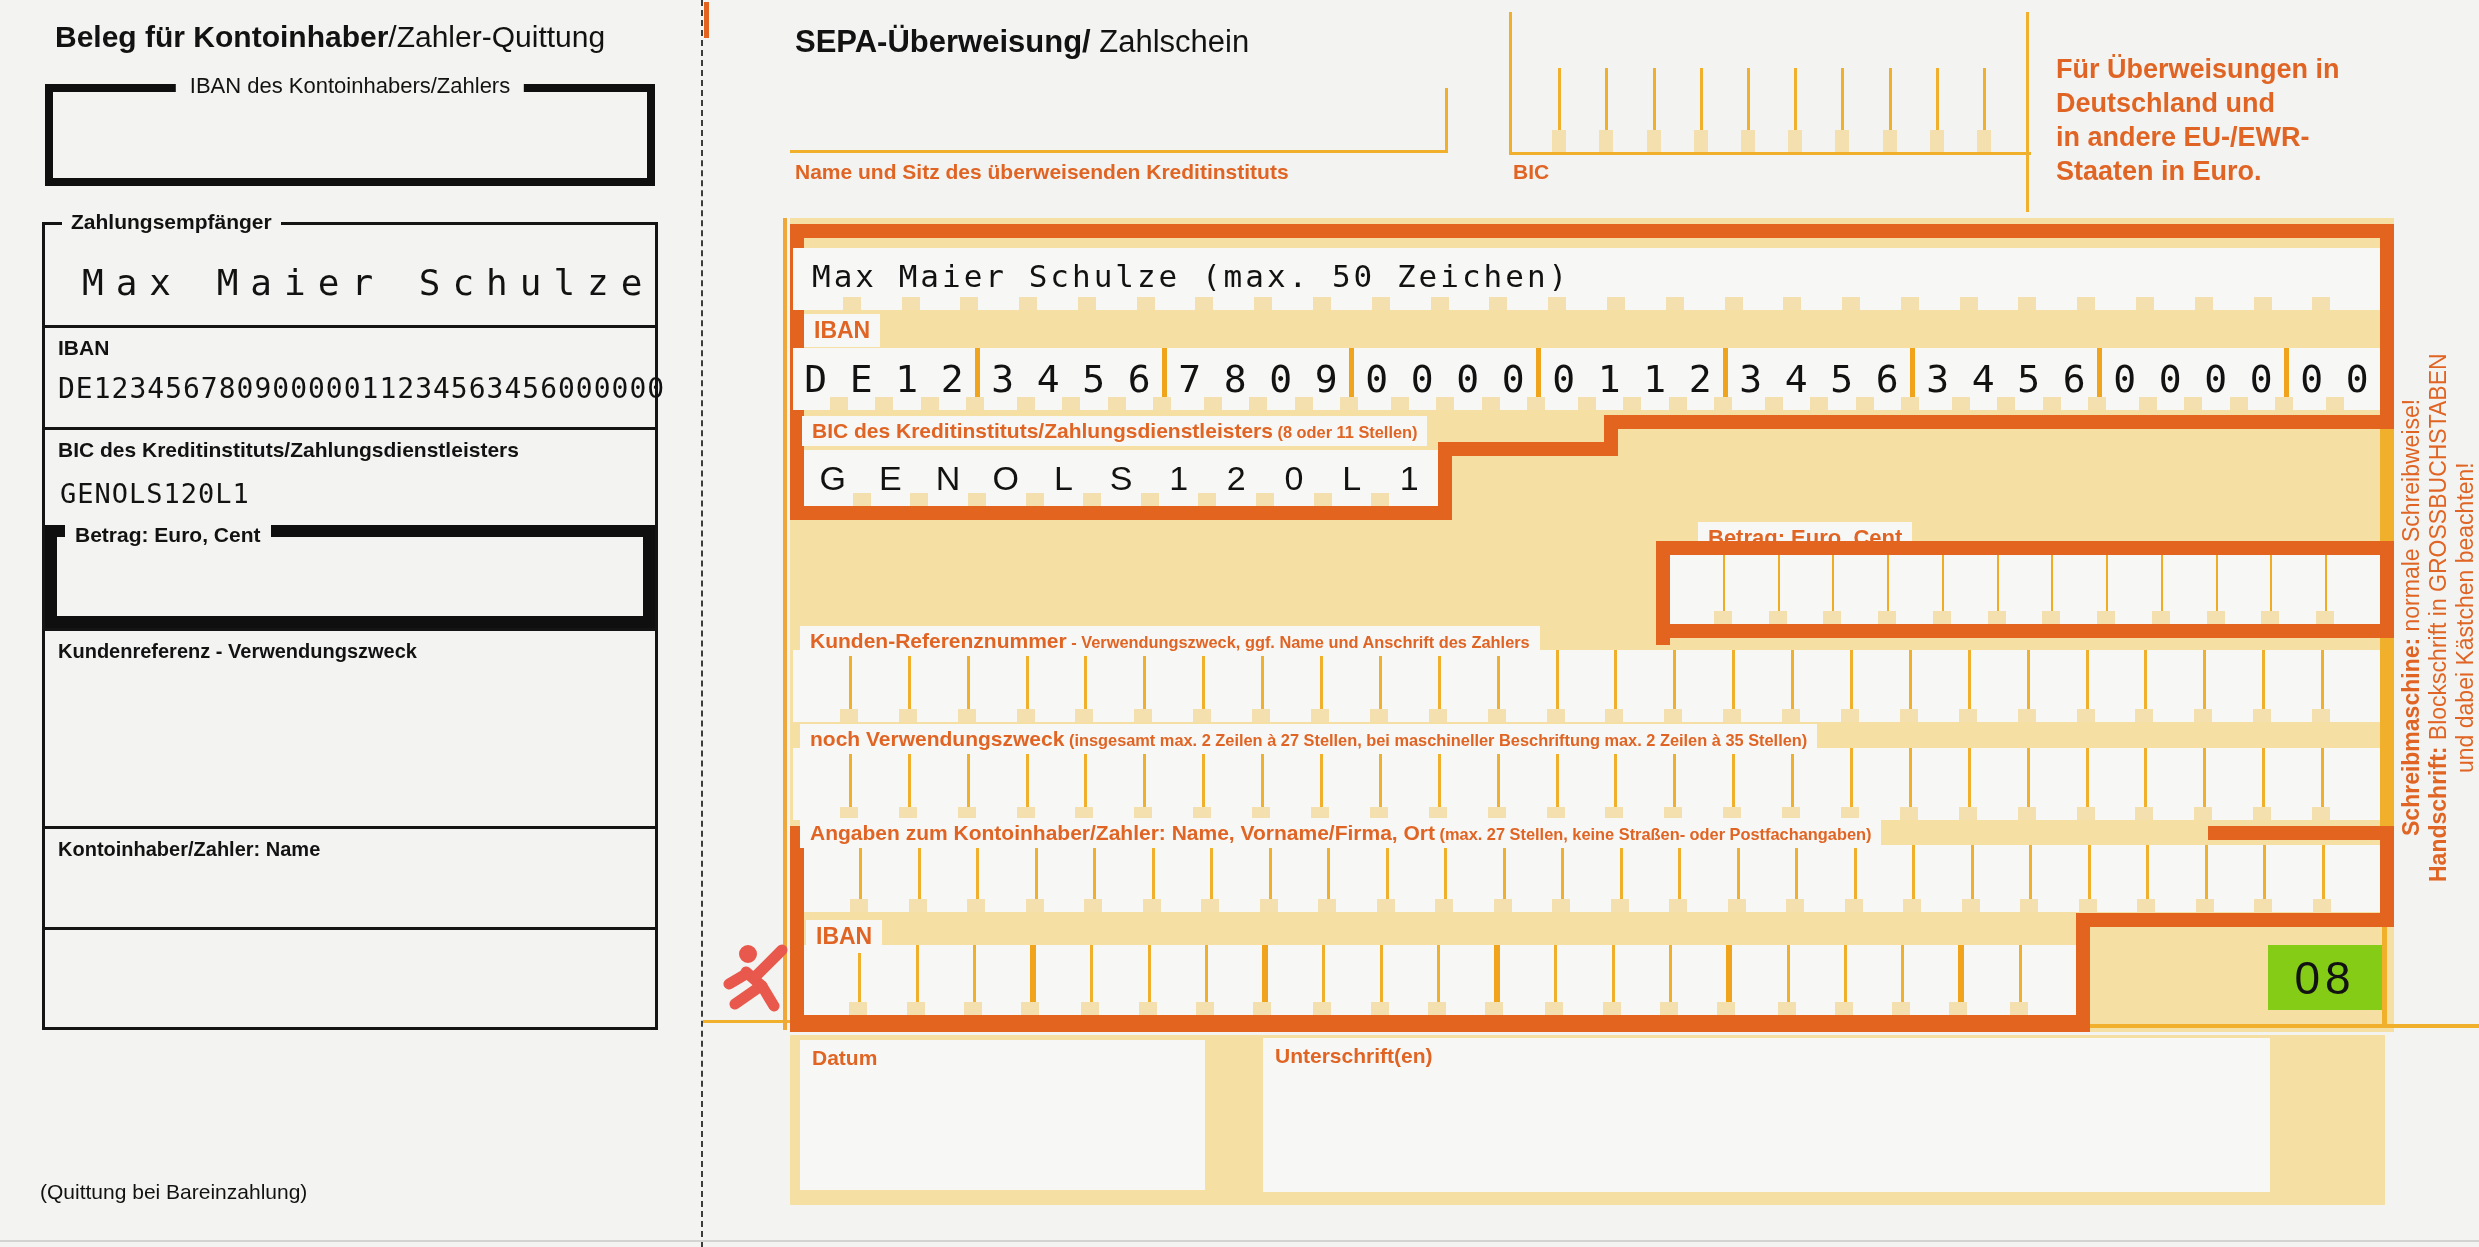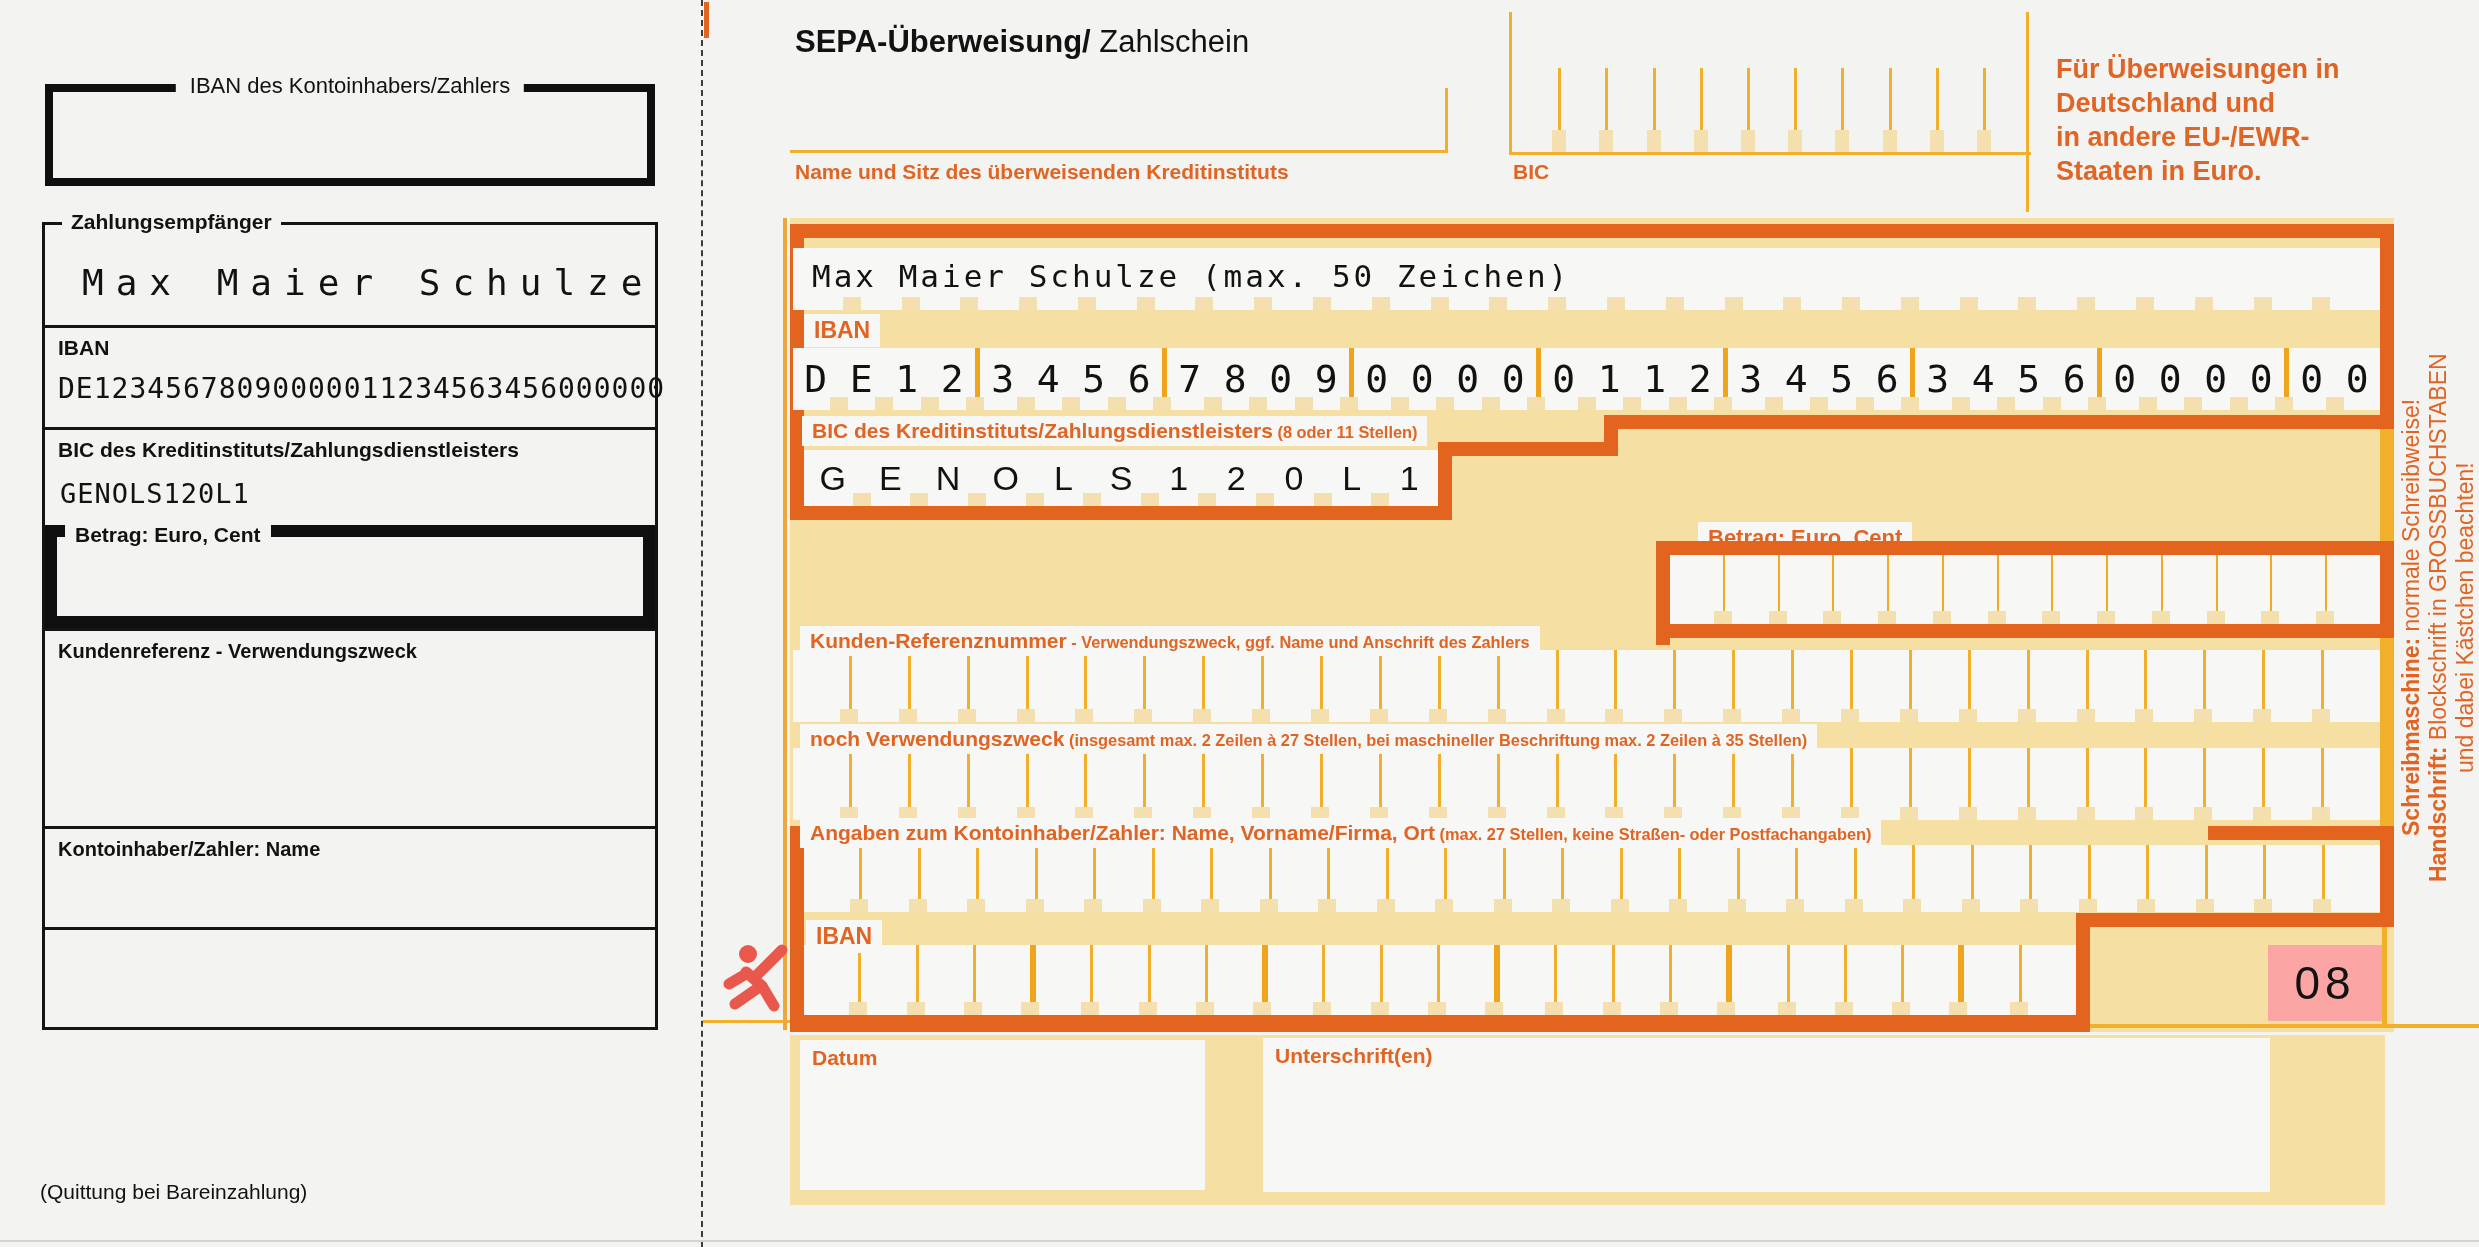--- a/index.html
+++ b/index.html
@@ -52,29 +52,30 @@
   .comb.bicrow .cell{font-size:34px;color:var(--ink);font-family:"Liberation Sans",sans-serif;}
   .comb.ticks{background:transparent;border-left:3px solid var(--yellow);border-bottom:3px solid var(--yellow);}
   .comb.ticks .cell:not(.last)::before{content:'';position:absolute;right:-2px;top:56px;bottom:0;width:3px;
       background:var(--yellow);}
   .comb.ticks .cell:not(.last)::after{width:14px;height:22px;right:-7px;}
   .sidenote{left:2398px;top:205px;height:825px;width:80px;writing-mode:vertical-rl;transform:rotate(180deg);
       color:var(--otext);font-size:23px;line-height:27px;text-align:center;}
   .sidenote b{font-weight:bold;}
   .datebox{background:var(--white);}
   .datebox .olabel{position:absolute;left:12px;top:6px;font-size:21px;}
-  .num08{left:2268px;top:945px;width:114px;height:76px;background:#fca5a5;display:flex;align-items:center;
+  .num08{left:2268px;top:945px;width:114px;height:65px;background:#84cc16;display:flex;align-items:center;
       justify-content:center;font-size:46px;letter-spacing:5px;color:var(--ink);font-family:"Liberation Sans",sans-serif;}
   .botline{left:0;top:1240px;width:2479px;height:2px;background:#d3d3d1;}
 </style>
 </head>
 <body>
 
 <div class="page">
 
+  <div class="abs r-title"><b>Beleg für Kontoinhaber</b><span>/Zahler-Quittung</span></div>
 
   <div class="abs iban-box">
     <div class="legend">IBAN des Kontoinhabers/Zahlers</div>
   </div>
 
   <div class="abs main-box"></div>
 
   <div class="abs flegend" style="left:62px;top:210px;">Zahlungsempfänger</div>
   <div class="abs rmono" style="left:82px;top:262px;font-size:36px;letter-spacing:12px;">Max Maier Schulze</div>
 

